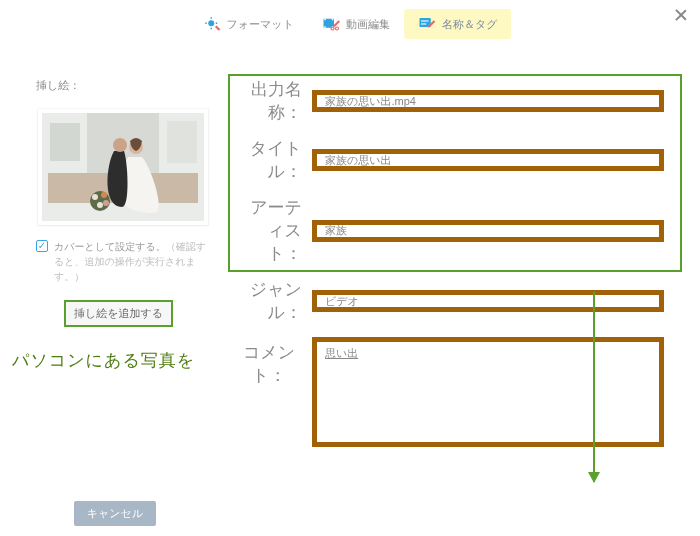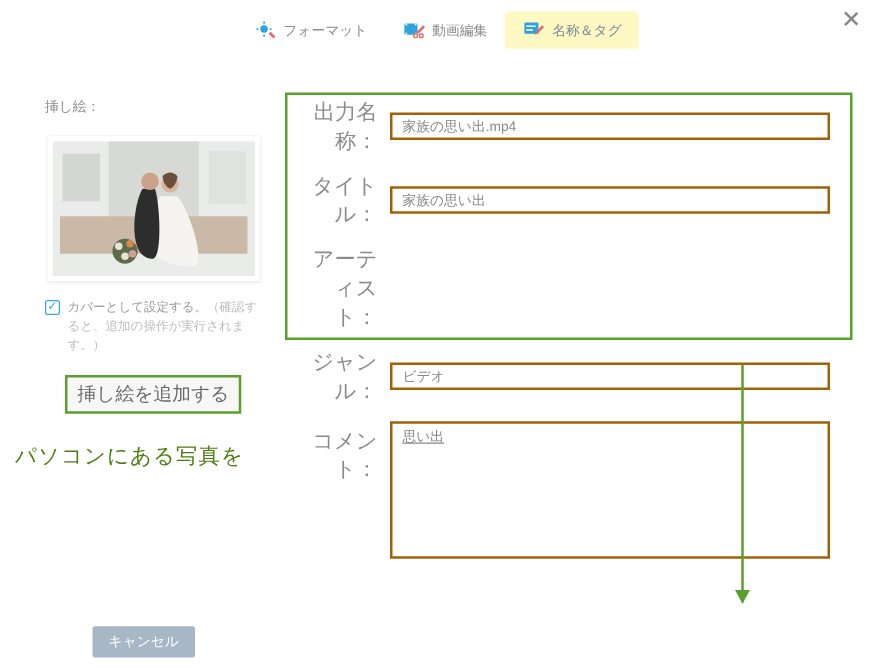--- a/index.html
+++ b/index.html
@@ -110,23 +110,23 @@
     font-size: 10px;
     line-height: 1;
   }
   .green-tip {
     color: #bdbdbd;
   }
   .add-thumb-btn {
     display: inline-block;
     border: 2px solid #5aa02c;
     padding: 4px 8px;
-    font-size: 15px;
+    font-size: 11px;
     color: #6a6a6a;
-    margin-left: 16px;
+    margin-left: 28px;
     margin-bottom: 16px;
     background: #f7f7f7;
     cursor: pointer;
   }
   .annotation {
     color: #4d7c0f;
     font-size: 17px;
     line-height: 2.1;
     font-weight: 500;
     letter-spacing: 1px;
@@ -152,30 +152,30 @@
   .form-row .lbl {
     width: 76px;
     text-align: right;
     padding-right: 10px;
     font-size: 17px;
     color: #8b8b8b;
   }
   .form-row .field,
   .form-row .textarea {
     flex: 1;
-    border: 2px solid #a16207;
+    border: 5px solid #a16207;
     background: #fff;
     height: 22px;
     padding: 0 8px;
     font-size: 11px;
     color: #888;
     font-family: inherit;
   }
   .form-row.comment { align-items: flex-start; }
-  .form-row.comment .lbl { padding-top: 4px; }
+  .form-row.comment .lbl { padding-top: 4px; text-align: center; }
   .form-row .textarea {
     height: 110px;
     padding: 4px 8px;
     line-height: 1.4;
     resize: none;
     text-decoration: underline;
   }
 
   .arrow {
     position: absolute;
@@ -333,20 +333,21 @@
       <input class="field" value="家族の思い出.mp4" style="">
     </div>
 
     <div class="form-row">
       <div class="lbl">タイトル：</div>
       <input class="field" value="家族の思い出" style="">
     </div>
 
     <div class="form-row">
       <div class="lbl">アーティスト：</div>
+      <input class="field" value="家族" style="">
     </div>
 
     <div class="form-row">
       <div class="lbl">ジャンル：</div>
       <input class="field" value="ビデオ" style="">
     </div>
 
     <div class="form-row comment">
       <div class="lbl">コメント：</div>
       <textarea class="textarea" style="">思い出</textarea>

